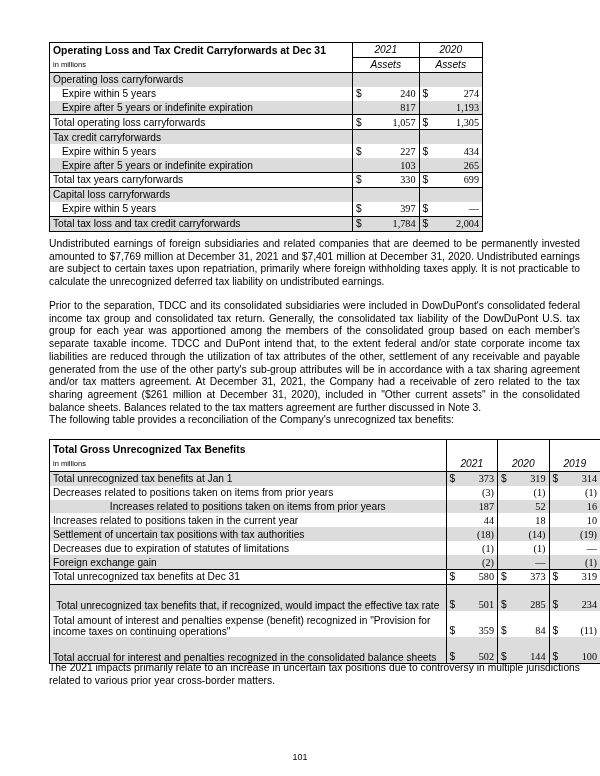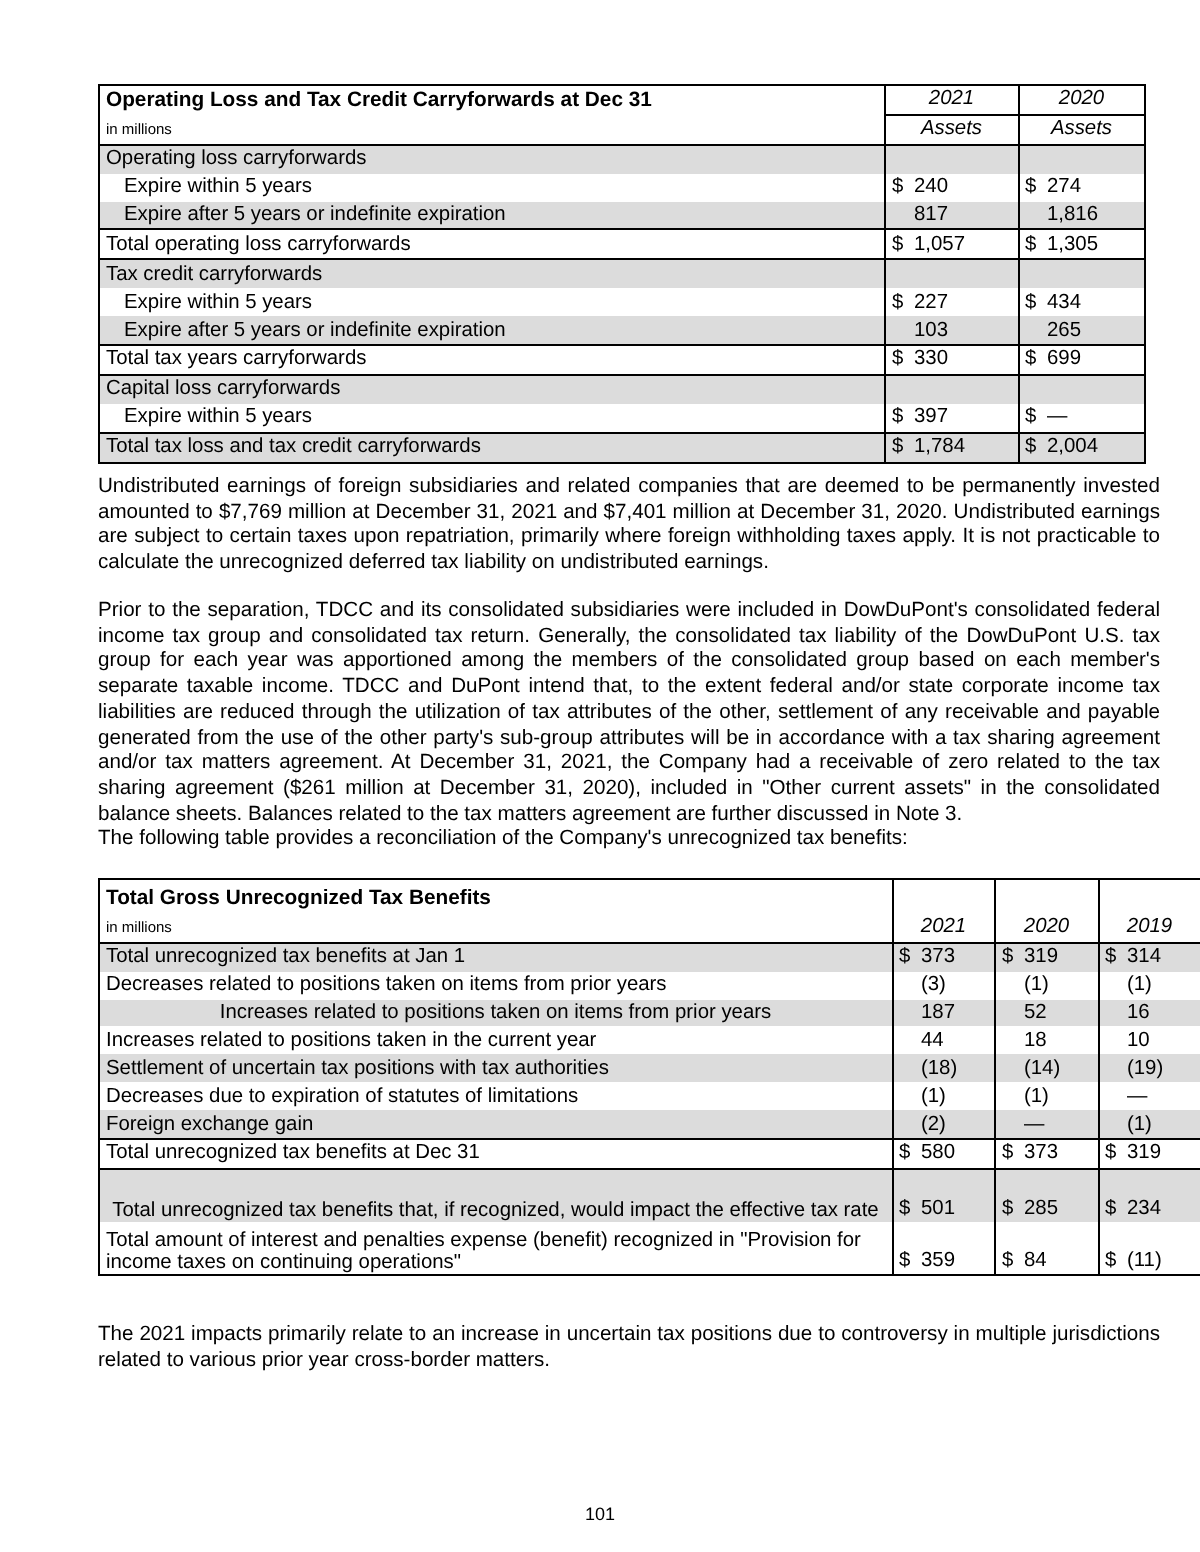--- a/index.html
+++ b/index.html
@@ -1,28 +1,28 @@
 <!DOCTYPE html>
 <html><head>
 <meta charset="utf-8">
 <style>
   html, body { margin:0; padding:0; background:#fff; }
   body { width:600px; height:776px; position:relative; font-family:"Liberation Sans", sans-serif; color:#000; }
   .page { position:absolute; left:0; top:0; width:600px; height:776px; }
   table { border-collapse:collapse; position:absolute; font-size:10.2px; }
   td { padding:0 3px; height:13.9px; line-height:13px; white-space:nowrap; }
-  .t1 { left:49px; top:42px; width:524px; }
+  .t1 { left:49px; top:42px; width:434px; }
   .t2 { left:49px; top:439px; width:552px; }
   .title { font-weight:bold; font-size:10.4px; }
   .sub { font-size:7.5px; }
   .yr { font-style:italic; text-align:center; }
   .gray td.lbl, .gray td.cur, .gray td.num { background:#dcdcdc; }
   .ind { padding-left:12px; }
   .cur { width:8px; padding-right:0; text-align:left; }
-  .num { text-align:left; padding-right:3px; }
+  .num { text-align:right; padding-right:3px;font-family:Liberation Serif, serif; }
   .bl { border-left:1.5px solid #000; }
   .bt td { border-top:1.5px solid #000; }
   .bb td { border-bottom:1.5px solid #000; }
   .outer { border:1.5px solid #000; }
   .wrap { white-space:normal; line-height:11px; height:26px; }
   .tall td { height:26px; vertical-align:bottom; }
   p { position:absolute; left:49px; width:531px; margin:0; font-size:10.3px; line-height:12.7px; text-align:justify; }
   .pnum { position:absolute; left:0; width:600px; top:752px; text-align:center; font-size:9px; }
 </style>
 </head>
@@ -63,21 +63,21 @@
           <td class="cur bl">$</td>
           <td class="num">240</td>
           <td class="cur bl">$</td>
           <td class="num">274</td>
         </tr>
         <tr class="gray">
           <td class="lbl ind">Expire after 5 years or indefinite expiration</td>
           <td class="cur bl"></td>
           <td class="num">817</td>
           <td class="cur bl"></td>
-          <td class="num">1,816</td>
+          <td class="num">1,193</td>
         </tr>
         <tr class=" bt bb">
           <td class="lbl">Total operating loss carryforwards</td>
           <td class="cur bl">$</td>
           <td class="num">1,057</td>
           <td class="cur bl">$</td>
           <td class="num">1,305</td>
         </tr>
         <tr class="gray">
           <td class="lbl">Tax credit carryforwards</td>
@@ -243,19 +243,28 @@
         </tr>
         <tr class="tall tall">
           <td class="lbl wrap" style="white-space: normal;">Total amount of interest and penalties expense (benefit) recognized in "Provision for income taxes on continuing operations"</td>
           <td class="cur bl">$</td>
           <td class="num">359</td>
           <td class="cur bl">$</td>
           <td class="num">84</td>
           <td class="cur bl">$</td>
           <td class="num">(11)</td>
         </tr>
+        <tr class="gray tall gray">
+          <td class="lbl wrap" style="white-space: normal;">Total accrual for interest and penalties recognized in the consolidated balance sheets</td>
+          <td class="cur bl">$</td>
+          <td class="num">502</td>
+          <td class="cur bl">$</td>
+          <td class="num">144</td>
+          <td class="cur bl">$</td>
+          <td class="num">100</td>
+        </tr>
       </tbody>
   </table>
 
   <p style="top:662px">The 2021 impacts primarily relate to an increase in uncertain tax positions due to controversy in multiple jurisdictions related to various prior year cross-border matters.</p>
 
   <div class="pnum">101</div>
 </div>
 
 </body></html>

